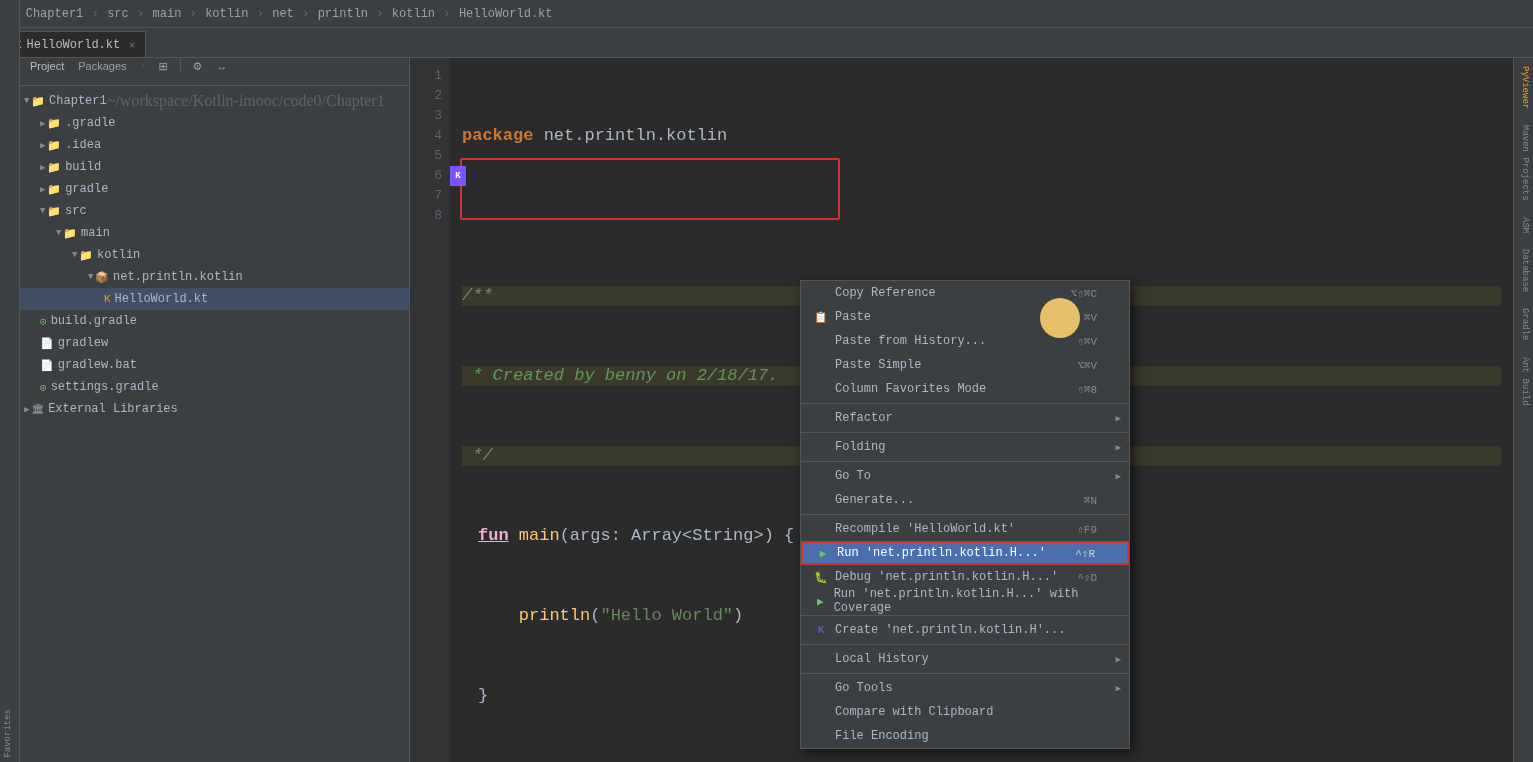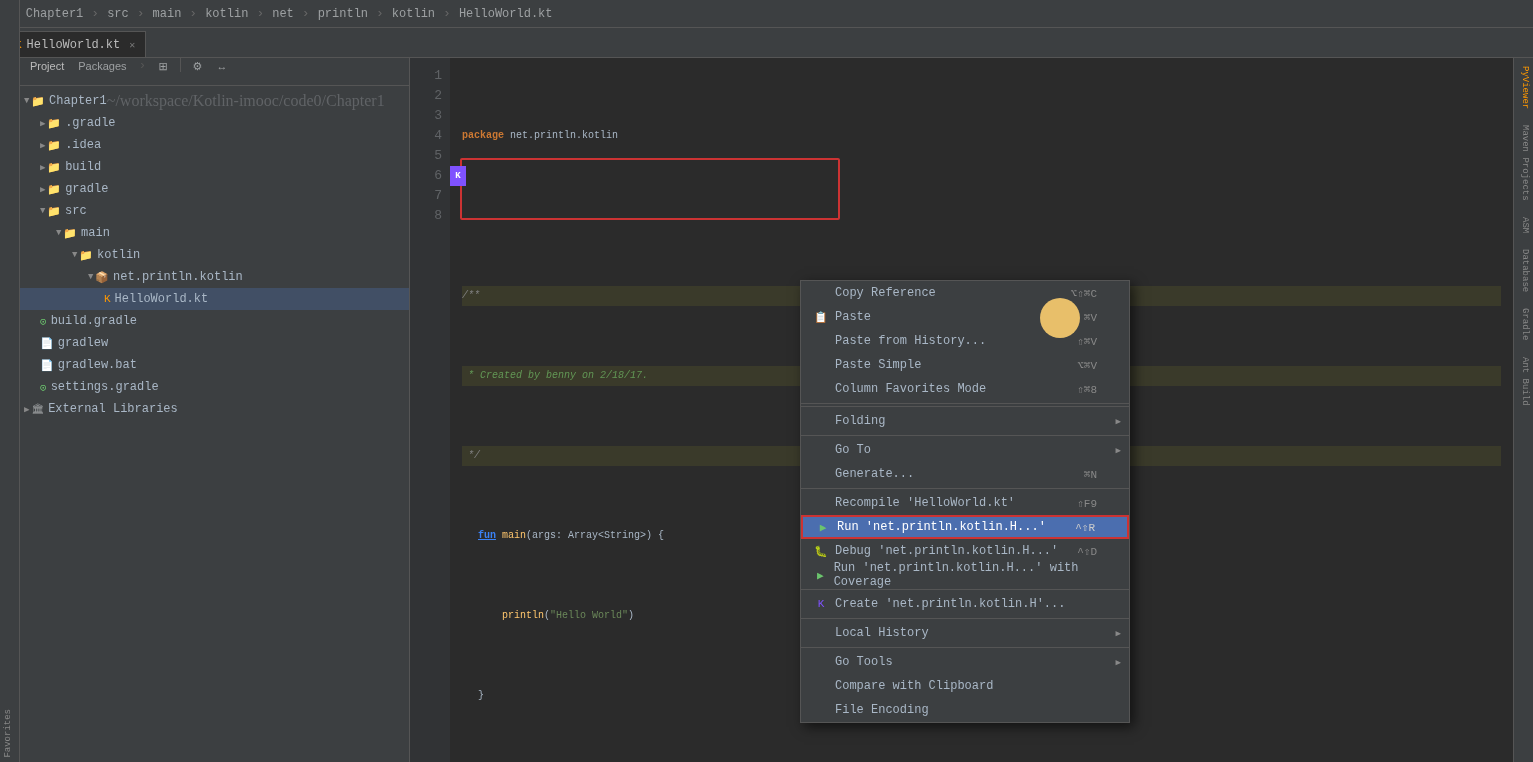--- a/index.html
+++ b/index.html
@@ -152,28 +152,28 @@
       text-align: right;
       color: #606366;
       font-size: 13px;
       line-height: 20px;
       padding-right: 8px;
       user-select: none;
     }
     #code-content {
       flex: 1;
       padding: 8px 12px;
-      font-size: 10px;
+      font-size: 17px;
       line-height: 20px;
       white-space: pre;
       position: relative;
     }
     .code-line { display: block; line-height: 20px; }
     .kw-package { color: #cc7832; font-weight: bold; }
-    .kw-fun { color: #3b82f6; font-weight: bold; text-decoration: underline; }
+    .kw-fun { color: #f9a8d4; font-weight: bold; text-decoration: underline; }
     .kw-main { color: #ffc66d; }
     .comment-block { color: #808080; font-style: italic; }
     .comment-italic { color: #629755; font-style: italic; margin-top: 8px; }
     .str-color { color: #6a8759; }
     .fn-color { color: #ffc66d; }
     .highlight-line {
       background: #3a3a2a;
       display: block;
     }
     .red-box {
@@ -485,20 +485,24 @@
     <span class="ctx-shortcut">⌥⌘V</span>
   </div>
 
   <div class="ctx-item">
     <span class="ctx-icon"></span>
     <span>Column Favorites Mode</span>
     <span class="ctx-shortcut">⇧⌘8</span>
   </div>
   <div class="ctx-separator"></div>
 
+  <div class="ctx-item has-arrow">
+    <span class="ctx-icon"></span>
+    <span>Refactor</span>
+  </div>
   <div class="ctx-separator"></div>
 
   <div class="ctx-item has-arrow">
     <span class="ctx-icon"></span>
     <span>Folding</span>
   </div>
 
   <div class="ctx-separator"></div>
 
   <div class="ctx-item has-arrow">

